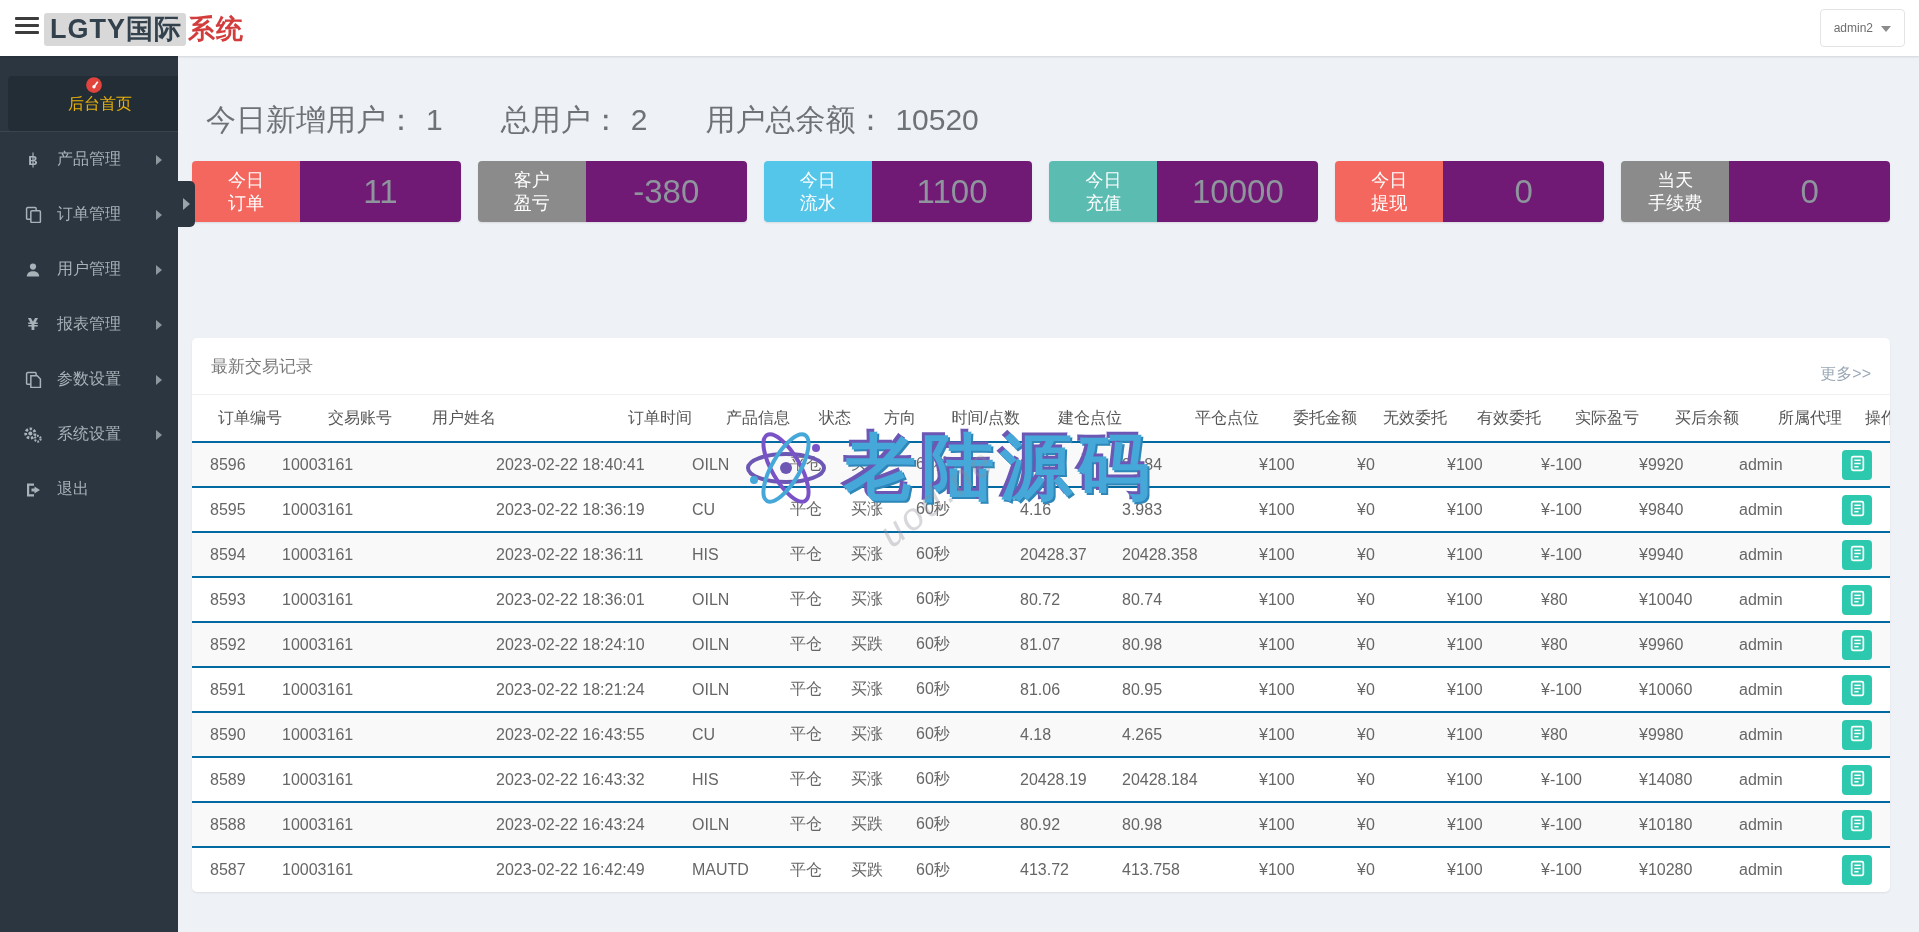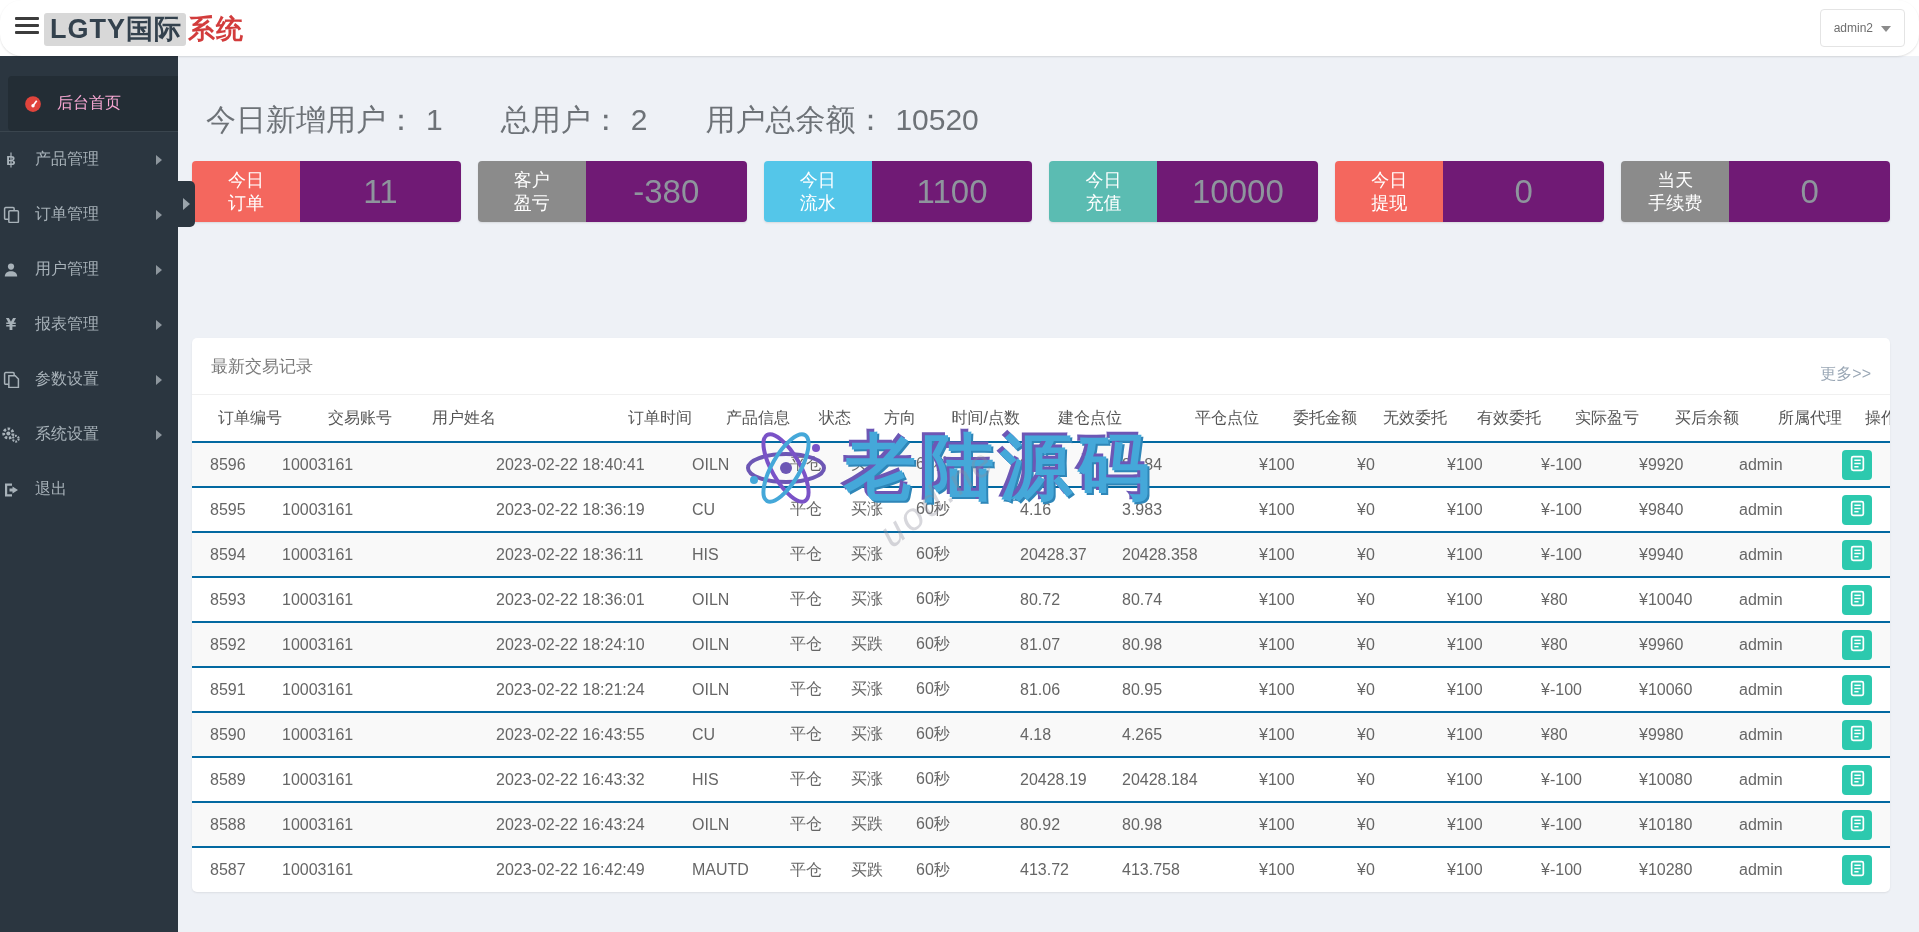--- a/index.html
+++ b/index.html
@@ -2,41 +2,41 @@
 <html><head>
 <meta charset="utf-8">
 <style>
   * { margin:0; padding:0; box-sizing:border-box; }
   html,body { width:1919px; height:932px; background:#fff; overflow:hidden;
     font-family:"Liberation Sans","DejaVu Sans",sans-serif; }
   .app { position:relative; width:1919px; height:932px; }
 
   
   .topbar { position:absolute; left:0; top:0; width:1919px; height:56px; background:#fff;
-    box-shadow:0 1px 2px rgba(0,0,0,.12); z-index:20;border-radius:22px; }
+    box-shadow:0 1px 2px rgba(0,0,0,.12); z-index:20; }
   .hamburger { position:absolute; left:15px; top:17px; width:24px; height:20px; cursor:pointer; }
   .hamburger span { display:block; height:3px; background:#3c3c3c; margin-bottom:4px; border-radius:1px; }
   .logo { position:absolute; left:44px; top:11px; font-size:27px; font-weight:bold; letter-spacing:1px; }
   .logo .logo-main { background:#d8d8d8; color:#33414d; padding:1px 4px 2px 6px; border-radius:3px; }
   .logo .logo-accent { color:#d23c3c; padding-left:2px; }
   .user-box { position:absolute; right:14px; top:9px; height:38px; padding:0 13px; background:#fff;
     border:1px solid #e4e4e4; border-radius:4px; display:flex; align-items:center; gap:8px;
     font-size:12px; color:#6e6e6e; cursor:pointer; }
   .caret-down { width:0; height:0; border-left:5px solid transparent; border-right:5px solid transparent;
     border-top:6px solid #8b8b8b; margin-top:2px; }
 
   
   .sidebar { position:absolute; left:0; top:56px; width:178px; bottom:0; background:#2b3640; padding-top:20px; z-index:10; }
-  .side-item { position:relative; height:55px; display:flex; align-items:center; 
+  .side-item { position:relative; height:55px; display:flex; align-items:center; padding-left:22px;
     color:#a8b2b9; font-size:16px; cursor:pointer; }
   .side-item .sicon { width:22px; height:18px; margin-right:13px; display:flex; align-items:center; justify-content:center; }
   .side-item .arrow { position:absolute; right:16px; top:50%; margin-top:-5px; width:0; height:0;
     border-top:5px solid transparent; border-bottom:5px solid transparent; border-left:6px solid #8e979e; }
-  .side-item.active { background:#232d35; color:#f9a8d4; margin-left:8px; padding-left:14px;
-    border-radius:4px 0 0 4px; }
+  .side-item.active { background:#232d35; color:#eab308; margin-left:8px; padding-left:14px;
+    border-radius:4px 0 0 4px;flex-direction:column; }
   .active-sep { height:1px; background:#3a454e; margin:0; }
   .side-handle { position:absolute; left:178px; top:181px; width:17px; height:46px; background:#2b3640;
     border-radius:0 5px 5px 0; display:flex; align-items:center; justify-content:center; cursor:pointer; z-index:11;}
   .side-handle i { width:0; height:0; border-top:6px solid transparent; border-bottom:6px solid transparent;
     border-left:7px solid #9aa4ab; display:block; }
 
   
   .main { position:absolute; left:178px; top:56px; right:0; bottom:0; background:#eef1f6; overflow:hidden; }
   .content { margin:0 29px 0 14px; }
 
@@ -489,21 +489,21 @@
                 <td>HIS</td>
                 <td>平仓</td>
                 <td class="c-red">买涨</td>
                 <td>60秒</td>
                 <td>20428.19</td>
                 <td class="c-green">20428.184</td>
                 <td class="c-red">¥100</td>
                 <td class="c-red">¥0</td>
                 <td class="c-red">¥100</td>
                 <td class="c-green">¥-100</td>
-                <td class="c-red">¥10080</td>
+                <td class="c-red">¥14080</td>
                 <td>admin</td>
                 <td>
                   <button class="op-btn">
                     <span><svg width="17" height="17" viewBox="0 0 16 16">
                         <rect x="2.5" y="1.5" width="11" height="13" rx="1.5" fill="none" stroke="#fff" stroke-width="1.6"></rect>
                         <line x1="5" y1="5" x2="11" y2="5" stroke="#fff" stroke-width="1.4"></line>
                         <line x1="5" y1="8" x2="11" y2="8" stroke="#fff" stroke-width="1.4"></line>
                         <line x1="5" y1="11" x2="9" y2="11" stroke="#fff" stroke-width="1.4"></line>
                       </svg></span>
                   </button>

